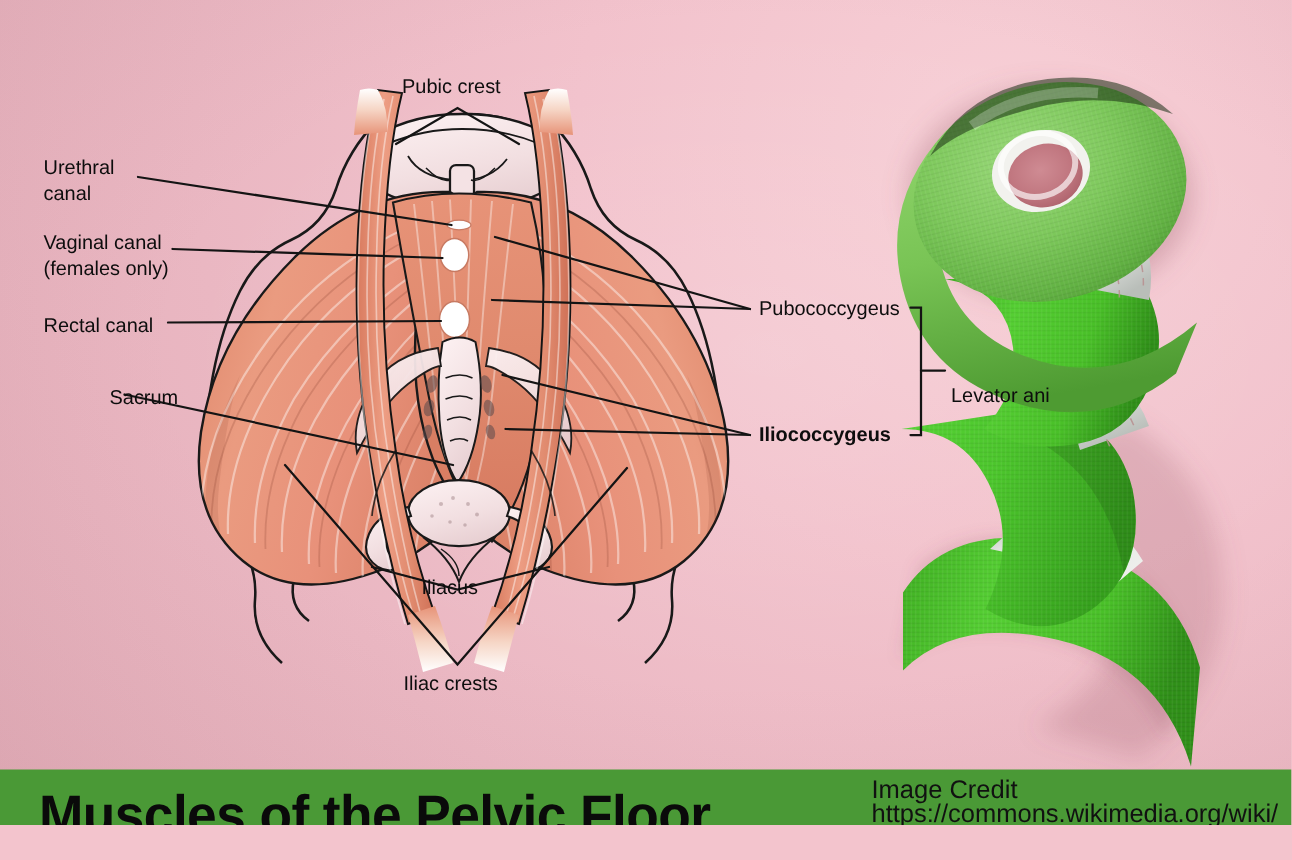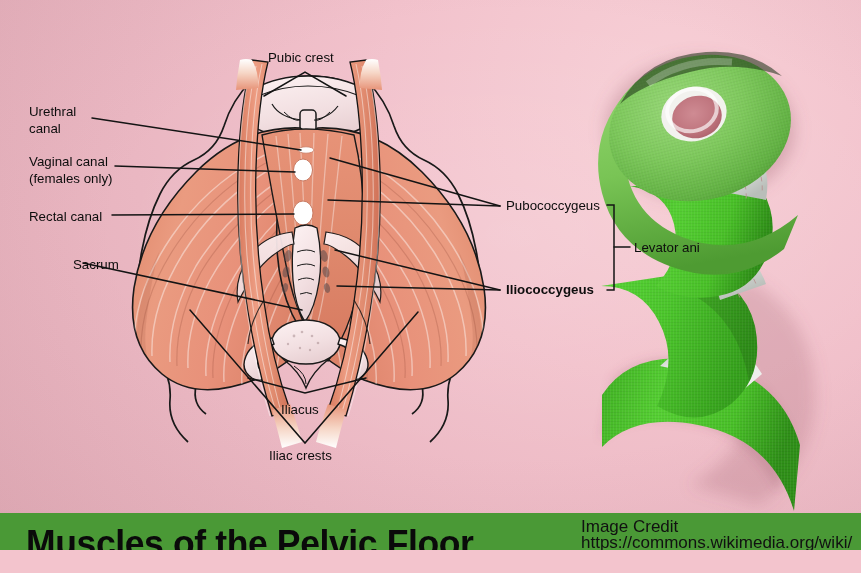--- a/index.html
+++ b/index.html
@@ -395,23 +395,23 @@
   <div class="lbl two" style="left:29px;top:104px;width:120px;">
     <span>Urethral</span><br>
     <span>canal</span>
   </div>
 
   <div class="lbl" style="left:29px;top:209px;">Rectal canal</div>
   <div class="lbl" style="left:29px;top:257px;margin-left:44px;">Sacrum</div>
 
   <div class="lbl" style="left:506px;top:198px;">Pubococcygeus</div>
   <div class="lbl" style="left:506px;top:282px;font-weight:bold;">Iliococcygeus</div>
-  <div class="lbl" style="left:634px;top:240px;">Levator ani</div>
-
-  <div class="lbl" style="left:281px;top:402px;text-align:center;">Iliacus</div>
+  <div class="lbl" style="left:634px;top:256px;">Levator ani</div>
+
+  <div class="lbl" style="left:281px;top:384px;text-align:center;">Iliacus</div>
   <div class="lbl" style="left:269px;top:448px;">Iliac crests</div>
 
   <div class="footer"></div>
   <div class="footer-title">Muscles of the Pelvic Floor</div>
   <div class="credit">
     <span class="ln">Image Credit</span>
     <span class="ln">https://commons.wikimedia.org/wiki/File:1115_</span>
   </div>
 
 </div>

